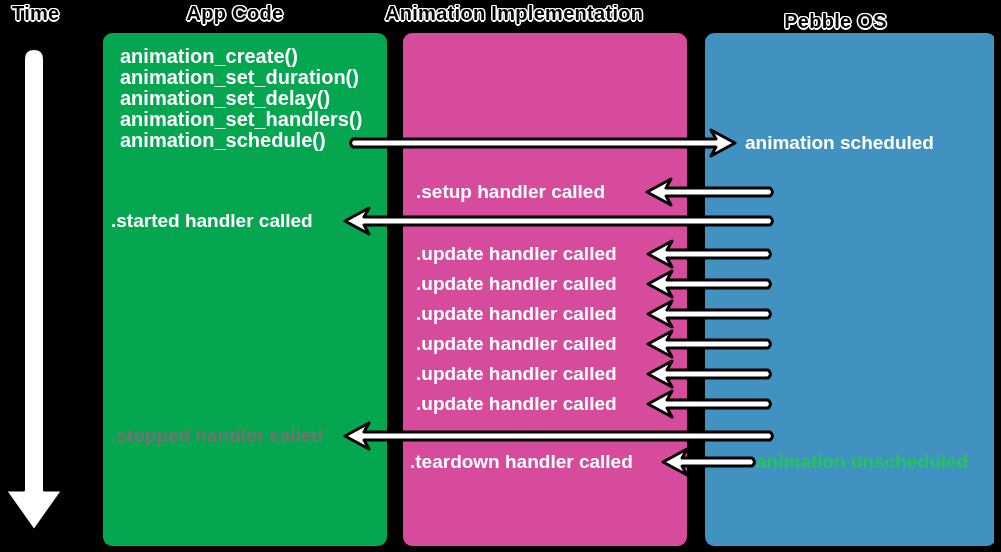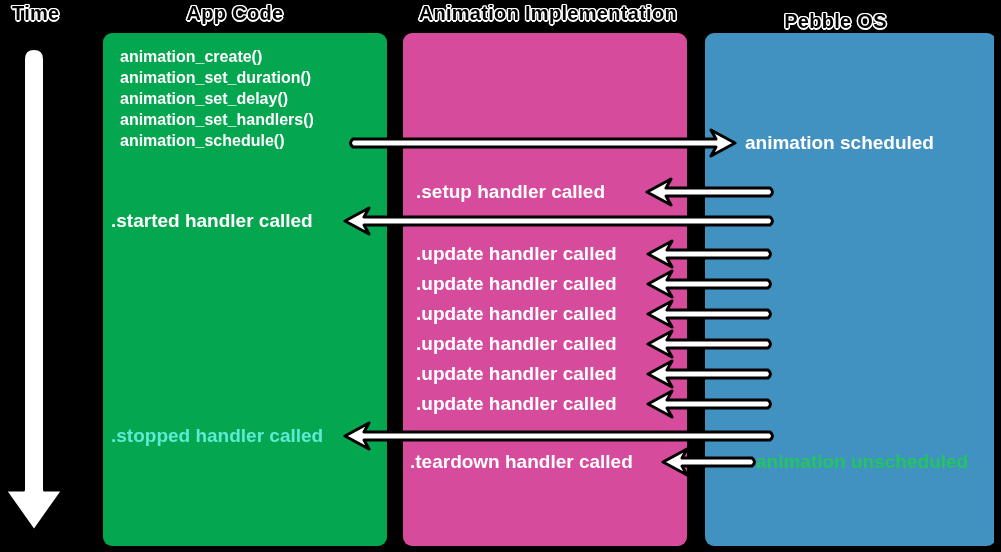--- a/index.html
+++ b/index.html
@@ -30,37 +30,37 @@
     font-size: 20px;
     color: #000;
     letter-spacing: 0.3px;
     white-space: nowrap;
     text-shadow:
       -1.5px 0 #fff, 1.5px 0 #fff, 0 -1.5px #fff, 0 1.5px #fff,
       -1px -1px #fff, 1px -1px #fff, -1px 1px #fff, 1px 1px #fff;
   }
   #hdr-time { left: 12px; }
   #hdr-app  { left: 93px;  width: 284px; text-align: center; }
-  #hdr-impl { left: 393px; width: 284px; text-align: right; }
+  #hdr-impl { left: 385px; width: 284px; text-align: left; }
   #hdr-os   { left: 690px; width: 291px; text-align: center; margin-top: 8px; }
 
   .lbl {
     position: absolute;
     height: 22px;
     line-height: 22px;
     font-size: 19px;
     font-weight: bold;
     color: #fff;
     white-space: nowrap;
   }
   .calls {
     position: absolute;
     left: 120px;
     top: 46px;
-    font-size: 16px;
+    font-size: 20px;
     line-height: 21px;
     font-weight: bold;
     color: #fff;
     white-space: nowrap;
   }
   #arrow-layer {
     position: absolute;
     left: 0; top: 0;
     width: 1001px; height: 552px;
     pointer-events: none;
@@ -83,21 +83,21 @@
   <div class="calls">
       <div>animation_create()</div>
       <div>animation_set_duration()</div>
       <div>animation_set_delay()</div>
       <div>animation_set_handlers()</div>
       <div>animation_schedule()</div>
     </div>
 
   <div id="labels-root">
       <div class="lbl" style="left: 111px; top: 210px; color: rgb(255, 255, 255);">.started handler called</div>
-      <div class="lbl" style="left: 111px; top: 425px; color: #5eead4;">.stopped handler called</div>
+      <div class="lbl" style="left: 111px; top: 425px; color: #737373;">.stopped handler called</div>
       <div class="lbl" style="left: 416px; top: 181px; color: rgb(255, 255, 255);">.setup handler called</div>
       <div class="lbl" style="left: 416px; top: 243px; color: rgb(255, 255, 255);">.update handler called</div>
       <div class="lbl" style="left: 416px; top: 273px; color: rgb(255, 255, 255);">.update handler called</div>
       <div class="lbl" style="left: 416px; top: 303px; color: rgb(255, 255, 255);">.update handler called</div>
       <div class="lbl" style="left: 416px; top: 333px; color: rgb(255, 255, 255);">.update handler called</div>
       <div class="lbl" style="left: 416px; top: 363px; color: rgb(255, 255, 255);">.update handler called</div>
       <div class="lbl" style="left: 416px; top: 393px; color: rgb(255, 255, 255);">.update handler called</div>
       <div class="lbl" style="left: 410px; top: 451px; color: rgb(255, 255, 255);">.teardown handler called</div>
       <div class="lbl" style="left: 745px; top: 132px; color: rgb(255, 255, 255);">animation scheduled</div>
       <div class="lbl" style="left: 756px; top: 451px; color: #22c55e;">animation unscheduled</div>

